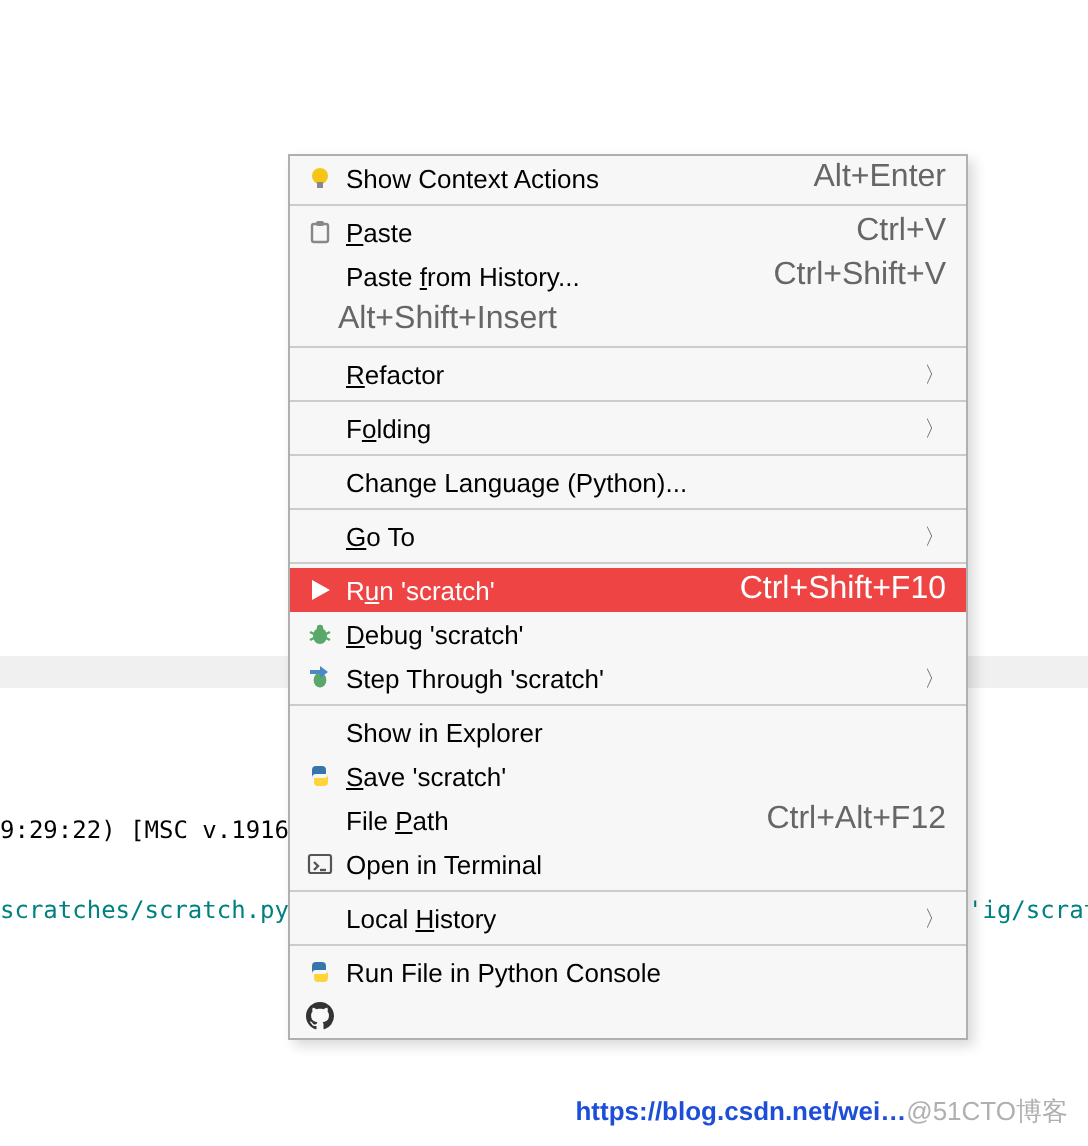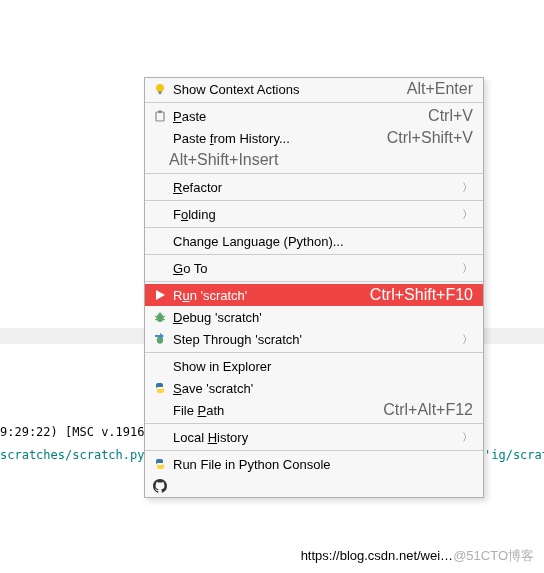--- a/index.html
+++ b/index.html
@@ -30,21 +30,21 @@
     top: 328px;
   }
   .watermark {
     position: absolute;
     right: 10px;
     bottom: 8px;
     color: #b0b0b0;
     font-size: 13px;
     pointer-events: none;
   }
-  .watermark .faint { color: #000000; }
+  .watermark .faint { color: #1d4ed8; font-weight: bold; }
 
   .menu {
     position: absolute;
     top: 77px;
     left: 144px;
     width: 338px;
     background: #f7f7f7;
     border: 1px solid #b0b0b0;
     box-shadow: 3px 3px 6px rgba(0,0,0,0.15);
   }
@@ -90,21 +90,21 @@
     margin: 2px 0;
   }
   .u { text-decoration: underline; }
   svg { display: block; }
 </style>
 </head>
 <body>
 
 <div class="gray-band"></div>
 
-<div class="bg-text" style="top:425px; left:0;">9:29:22) [MSC v.1916 </div>
+<div class="bg-text" style="top:408px; left:0;">9:29:22) [MSC v.1916 </div>
 <div class="bg-text teal" style="top:448px; left:0;">scratches/scratch.py'</div>
 <div class="bg-text teal" style="top:448px; left:484px;">'ig/scratches'</div>
 
 <div class="menu" id="ctx-menu">
     <div class="menu-item">
       <span class="icon">
         <svg width="14" height="14" viewBox="0 0 14 14">
           <circle cx="7" cy="6" r="4" fill="#f5c518"></circle>
           <rect x="5.5" y="9" width="3" height="3" fill="#888"></rect>
         </svg>
@@ -200,20 +200,30 @@
           <path d="M10 12 h-4 a2 2 0 0 1 -2 -2 v-2 h5 a2 2 0 0 0 2 -2 v4 a2 2 0 0 1 -2 2 z" fill="#ffd43b"></path>
         </svg>
       </span>
       <span class="label"><span class="u">S</span>ave 'scratch'</span>
     </div>
     <div class="menu-item">
       <span class="icon"></span>
       <span class="label">File <span class="u">P</span>ath</span>
       <span class="shortcut">Ctrl+Alt+F12</span>
     </div>
+    <div class="menu-item">
+      <span class="icon">
+        <svg width="14" height="14" viewBox="0 0 14 14">
+          <rect x="1.5" y="2.5" width="11" height="9" rx="1" fill="none" stroke="#555" stroke-width="1.1"></rect>
+          <path d="M4 6 L6 8 L4 10" fill="none" stroke="#555" stroke-width="1.2"></path>
+          <line x1="7" y1="10" x2="10" y2="10" stroke="#555" stroke-width="1.2"></line>
+        </svg>
+      </span>
+      <span class="label">Open in Terminal</span>
+    </div>
     <div class="sep"></div>
     <div class="menu-item">
       <span class="icon"></span>
       <span class="label">Local <span class="u">H</span>istory</span>
       <span class="arrow">〉</span>
     </div>
     <div class="sep"></div>
     <div class="menu-item">
       <span class="icon">
         <svg width="14" height="14" viewBox="0 0 14 14">

